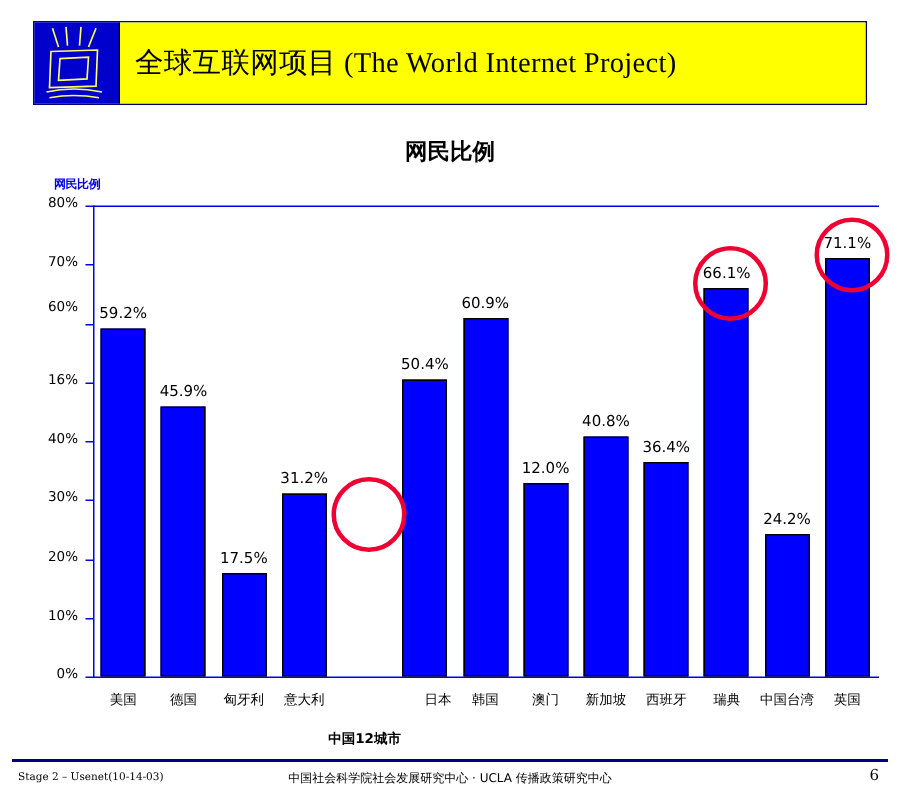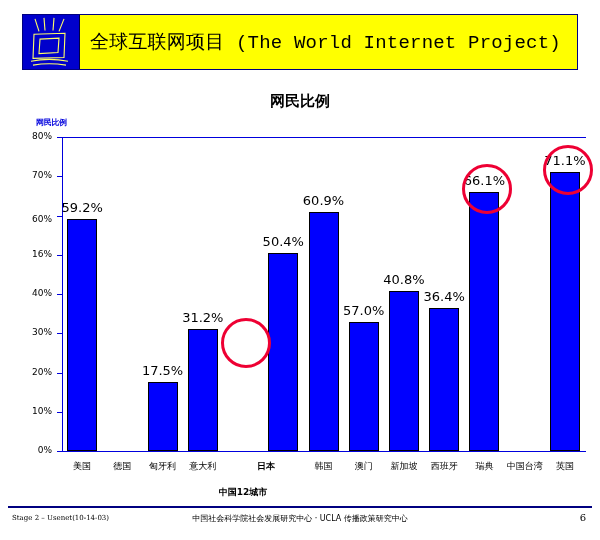--- a/index.html
+++ b/index.html
@@ -41,21 +41,21 @@
     display: flex;
     align-items: center;
     padding-left: 10px;
     box-sizing: border-box;
   }
   #title-text {
     font-size: 19px;
     color: #000000;
     letter-spacing: 0.2px;
     white-space: nowrap;
-    font-family: Liberation Mono, monospace;
+    font-family: Liberation Serif, serif;
   }
 
   
   #chart-region {
     position: absolute;
     left: 0;
     top: 76px;
     width: 600px;
     height: 425px;
   }
@@ -146,21 +146,21 @@
     box-sizing: border-box;
   }
   .bar.highlight {
     background: #191970;
   }
   .bar-label {
     position: absolute;
     left: -8px;
     width: 54px;
     text-align: center;
-    font-size: 13px;
+    font-size: 10px;
     color: #000000;
     font-family: "DejaVu Sans", "Liberation Sans", sans-serif;
     white-space: nowrap;
   }
   .cat-label {
     position: absolute;
     top: 384px;
     width: 70px;
     text-align: center;
     font-size: 9px;
@@ -255,75 +255,83 @@
       <div class="ytick-label" style="top: 329.75px;">10%</div>
       <div class="ytick-line" style="top: 296.5px;"></div>
       <div class="ytick-label" style="top: 290.5px;">20%</div>
       <div class="ytick-line" style="top: 257.25px;"></div>
       <div class="ytick-label" style="top: 251.25px;">30%</div>
       <div class="ytick-line" style="top: 218px;"></div>
       <div class="ytick-label" style="top: 212px;">40%</div>
       <div class="ytick-line" style="top: 178.75px;"></div>
       <div class="ytick-label" style="top: 172.75px;">16%</div>
       <div class="ytick-line" style="top: 139.5px;"></div>
-      <div class="ytick-label" style="top: 138px;">60%</div>
+      <div class="ytick-label" style="top: 124px;">60%</div>
       <div class="ytick-line" style="top: 100.25px;"></div>
       <div class="ytick-label" style="top: 94.25px;">70%</div>
       <div class="ytick-line" style="top: 61px;"></div>
       <div class="ytick-label" style="top: 55px;">80%</div>
     </div>
   <div id="plot">
       <div class="bar-slot" style="left: 1.11538px;">
         <div class="bar" title="美国 59.2%" style="height: 232.36px;"></div>
         <div class="bar-label" style="bottom: 236.36px;">59.2%</div>
       </div>
+      <div class="bar-slot" style="left: 41.3462px;">
+        <div class="bar" title="德国 45.9%" style="height: 180.157px;"></div>
+        <div class="bar-label" style="bottom: 184.157px;">45.9%</div>
+      </div>
       <div class="bar-slot" style="left: 81.5769px;">
         <div class="bar" title="匈牙利 17.5%" style="height: 68.6875px;"></div>
         <div class="bar-label" style="bottom: 72.6875px;">17.5%</div>
       </div>
       <div class="bar-slot" style="left: 121.808px;">
         <div class="bar" title="意大利 31.2%" style="height: 122.46px;"></div>
         <div class="bar-label" style="bottom: 126.46px; margin-top: 42px;">31.2%</div>
       </div>
       <div class="bar-slot" style="left: 202.269px;">
         <div class="bar" title="日本 50.4%" style="height: 197.82px;"></div>
         <div class="bar-label" style="bottom: 201.82px;">50.4%</div>
       </div>
       <div class="bar-slot" style="left: 242.5px;">
         <div class="bar" title="韩国 60.9%" style="height: 239.032px;"></div>
         <div class="bar-label" style="bottom: 243.032px;">60.9%</div>
       </div>
       <div class="bar-slot" style="left: 282.731px;">
         <div class="bar" title="澳门 32.9%" style="height: 129.132px;"></div>
-        <div class="bar-label" style="bottom: 133.132px;">57.0%</div>
+        <div class="bar-label" style="bottom: 133.132px;">12.0%</div>
       </div>
       <div class="bar-slot" style="left: 322.962px;">
         <div class="bar" title="新加坡 40.8%" style="height: 160.14px;"></div>
         <div class="bar-label" style="bottom: 164.14px;">40.8%</div>
       </div>
       <div class="bar-slot" style="left: 363.192px;">
         <div class="bar" title="西班牙 36.4%" style="height: 142.87px;"></div>
         <div class="bar-label" style="bottom: 146.87px;">36.4%</div>
       </div>
       <div class="bar-slot" style="left: 403.423px;">
         <div class="bar" title="瑞典 66.1%" style="height: 259.442px;"></div>
         <div class="bar-label" style="bottom: 263.442px;">66.1%</div>
+      </div>
+      <div class="bar-slot" style="left: 443.654px;">
+        <div class="bar" title="中国台湾 24.2%" style="height: 94.985px;"></div>
+        <div class="bar-label" style="bottom: 98.985px;">24.2%</div>
       </div>
       <div class="bar-slot" style="left: 483.885px;">
         <div class="bar" title="英国 71.1%" style="height: 279.067px;"></div>
         <div class="bar-label" style="bottom: 283.067px;">71.1%</div>
       </div>
     </div>
   <div id="cats">
       <div class="cat-label" style="left: 47.1154px;">美国</div>
       <div class="cat-label" style="left: 87.3462px;">德国</div>
       <div class="cat-label" style="left: 127.577px;">匈牙利</div>
       <div class="cat-label" style="left: 167.808px;">意大利</div>
       <div class="cat-label emph" style="left: 208.038px; margin-top: 26px;">中国12城市</div>
-      <div class="cat-label" style="left: 231px; font-weight: bold;">日本</div>
+      <div class="cat-label" style="left: 257px;">日本</div>
       <div class="cat-label" style="left: 288.5px;">韩国</div>
       <div class="cat-label" style="left: 328.731px;">澳门</div>
       <div class="cat-label" style="left: 368.962px;">新加坡</div>
       <div class="cat-label" style="left: 409.192px;">西班牙</div>
       <div class="cat-label" style="left: 449.423px;">瑞典</div>
       <div class="cat-label" style="left: 489.654px;">中国台湾</div>
       <div class="cat-label" style="left: 529.885px;">英国</div>
     </div>
   <div id="annots">
       <div class="annot-circle" style="left: 221.038px; top: 241.745px; width: 44px; height: 44px; border-color: rgb(238, 0, 51);"></div>

